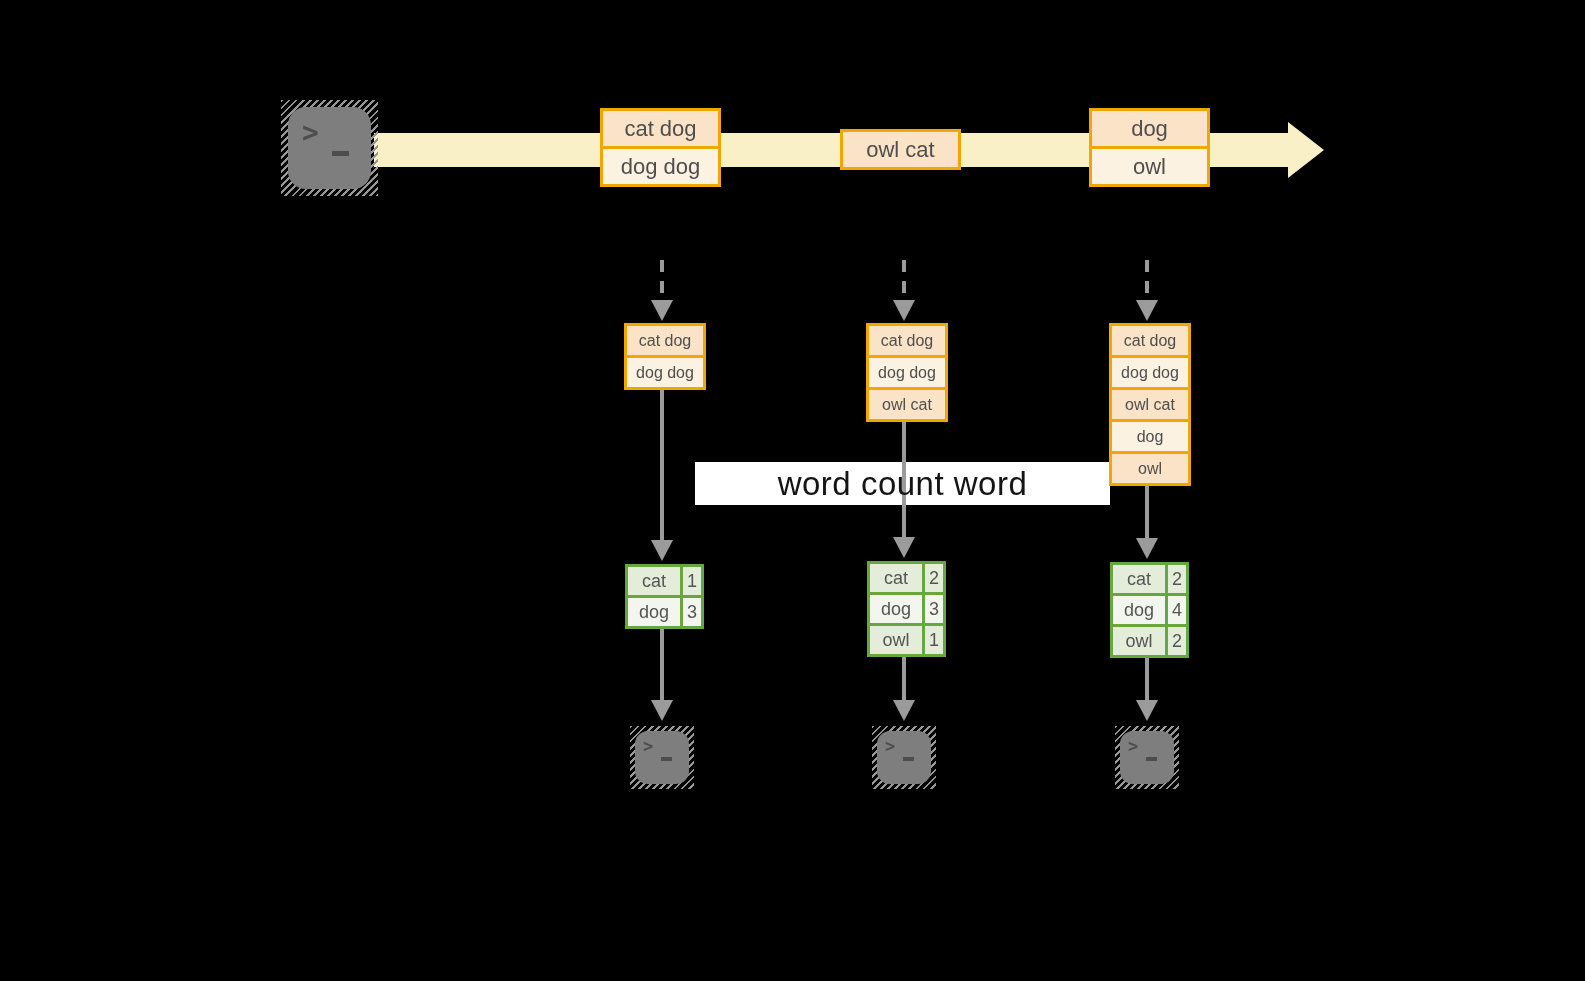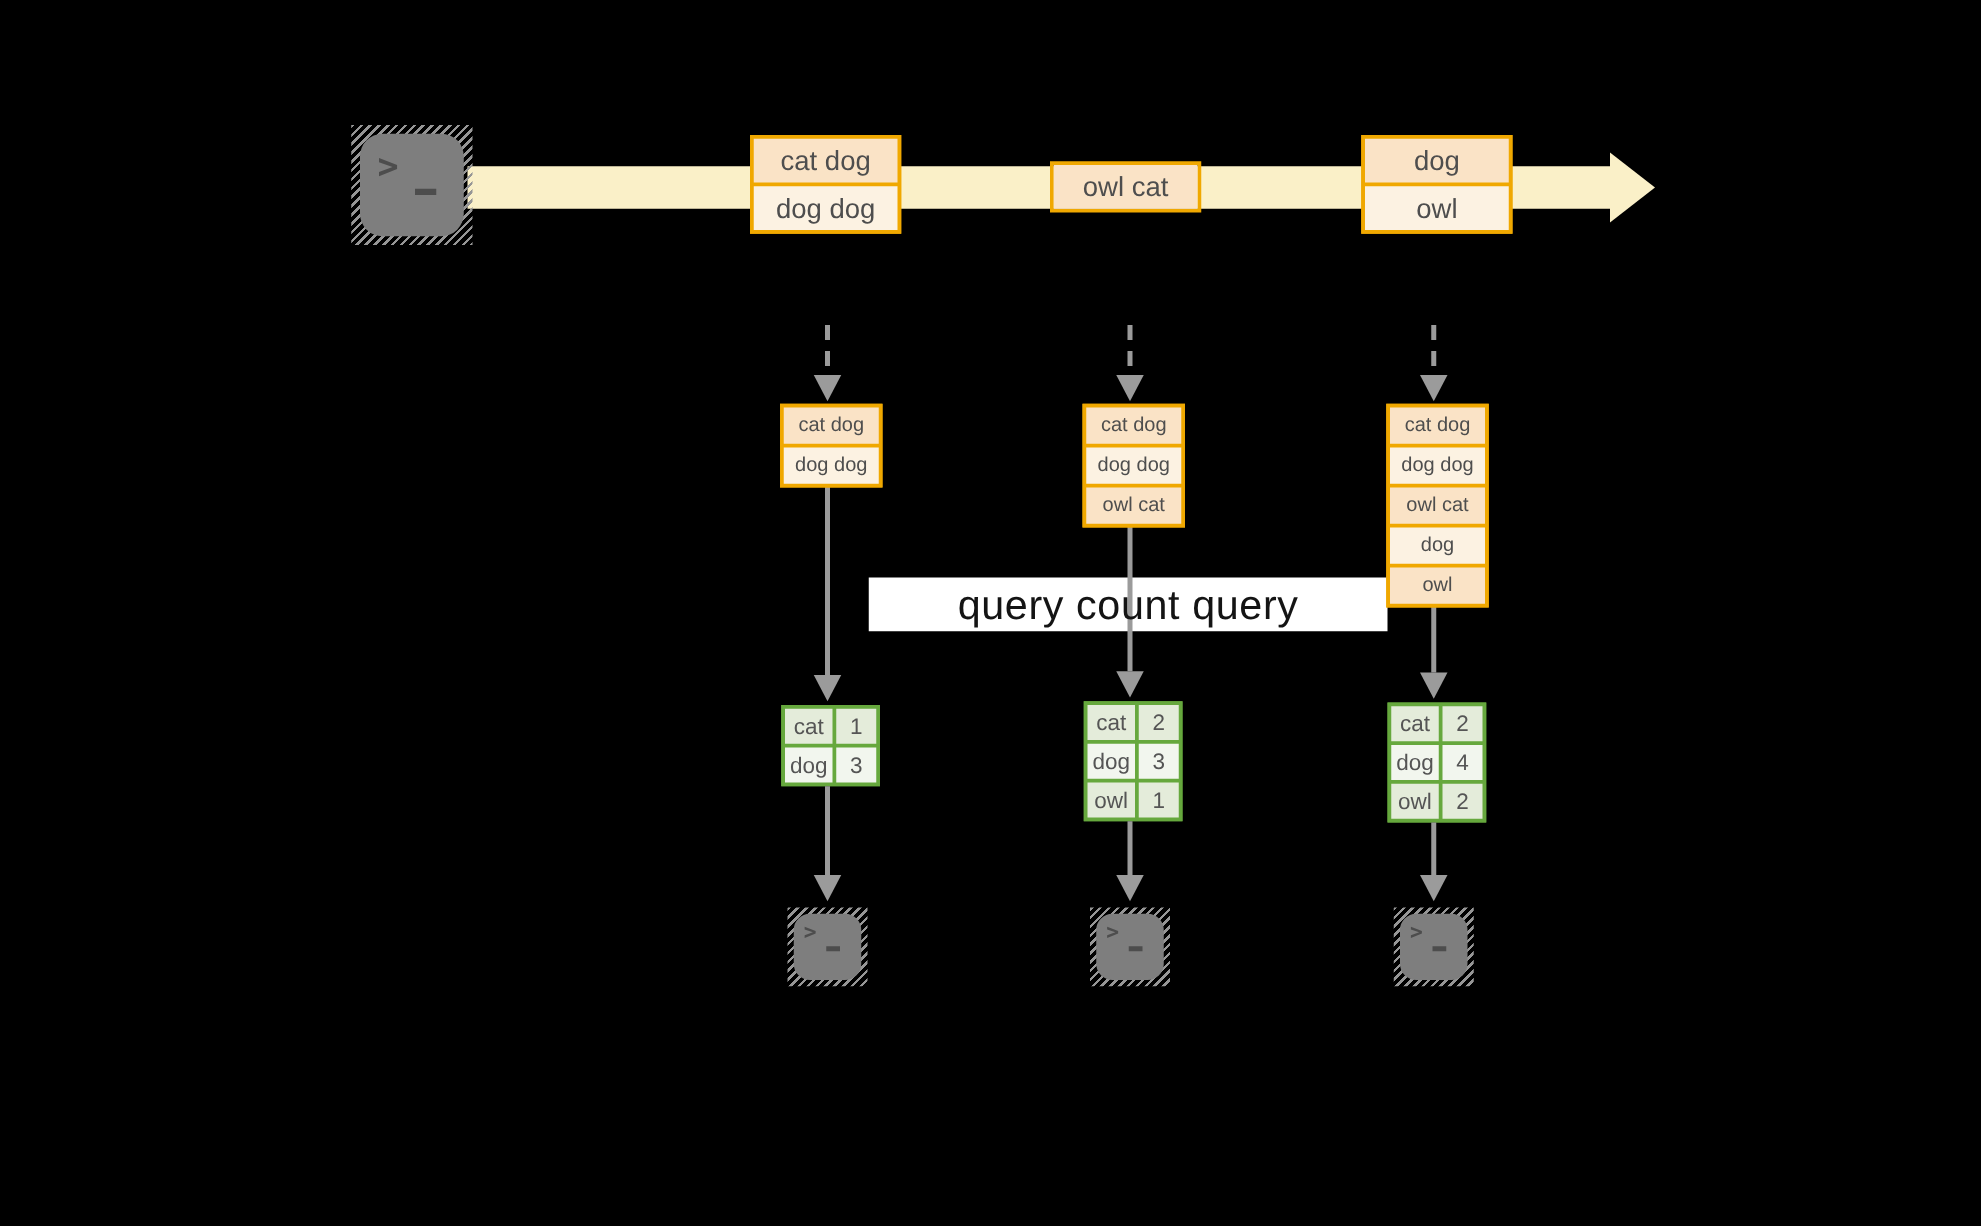--- a/index.html
+++ b/index.html
@@ -49,21 +49,21 @@
   .query-text{
     display:flex;align-items:center;justify-content:center;
     font-size:33px;font-weight:300;color:#141414;letter-spacing:0.5px;
   }
 
   
   .gtable{border:3px solid #66A83D;background:#66A83D;}
   .grow{display:flex;height:28px;}
   .grow + .grow{margin-top:3px;}
   .gcell{display:flex;align-items:center;justify-content:center;font-size:18px;color:#555555;}
-  .gword{width:38px;margin-right:3px;}
+  .gword{width:52px;margin-right:3px;}
   .gval{flex:1;}
   .gcell-dark{background:#E4ECDA;}
   .gcell-light{background:#F2F6EE;}
 
   
   .hatch{
     background:repeating-linear-gradient(135deg,#969696 0,#969696 2px,rgba(0,0,0,0) 2px,rgba(0,0,0,0) 5px);
   }
   .term-inner{position:absolute;background:#7E7E7E;}
   .prompt{position:absolute;font-family:"DejaVu Sans Mono",monospace;font-weight:bold;color:#4D4D4D;line-height:1;}
@@ -126,21 +126,21 @@
   </div>
 
   <div class="abs sbox" style="left:1109px;top:323px;width:76px;">
     <div class="state-row row-dark">cat dog</div>
     <div class="state-row row-light">dog dog</div>
     <div class="state-row row-dark">owl cat</div>
     <div class="state-row row-light">dog</div>
     <div class="state-row row-dark">owl</div>
   </div>
 
-  <div class="abs query-text" style="left:695px;top:462px;width:415px;height:43px;">query count query</div>
+  <div class="abs query-text" style="left:695px;top:462px;width:415px;height:43px;">word count word</div>
 
   <div class="abs gtable" style="left:625px;top:564px;width:73px;">
     <div class="grow">
       <div class="gcell gword gcell-dark">cat</div>
       <div class="gcell gval  gcell-dark">1</div>
     </div>
     <div class="grow">
       <div class="gcell gword gcell-light">dog</div>
       <div class="gcell gval  gcell-light">3</div>
     </div>

